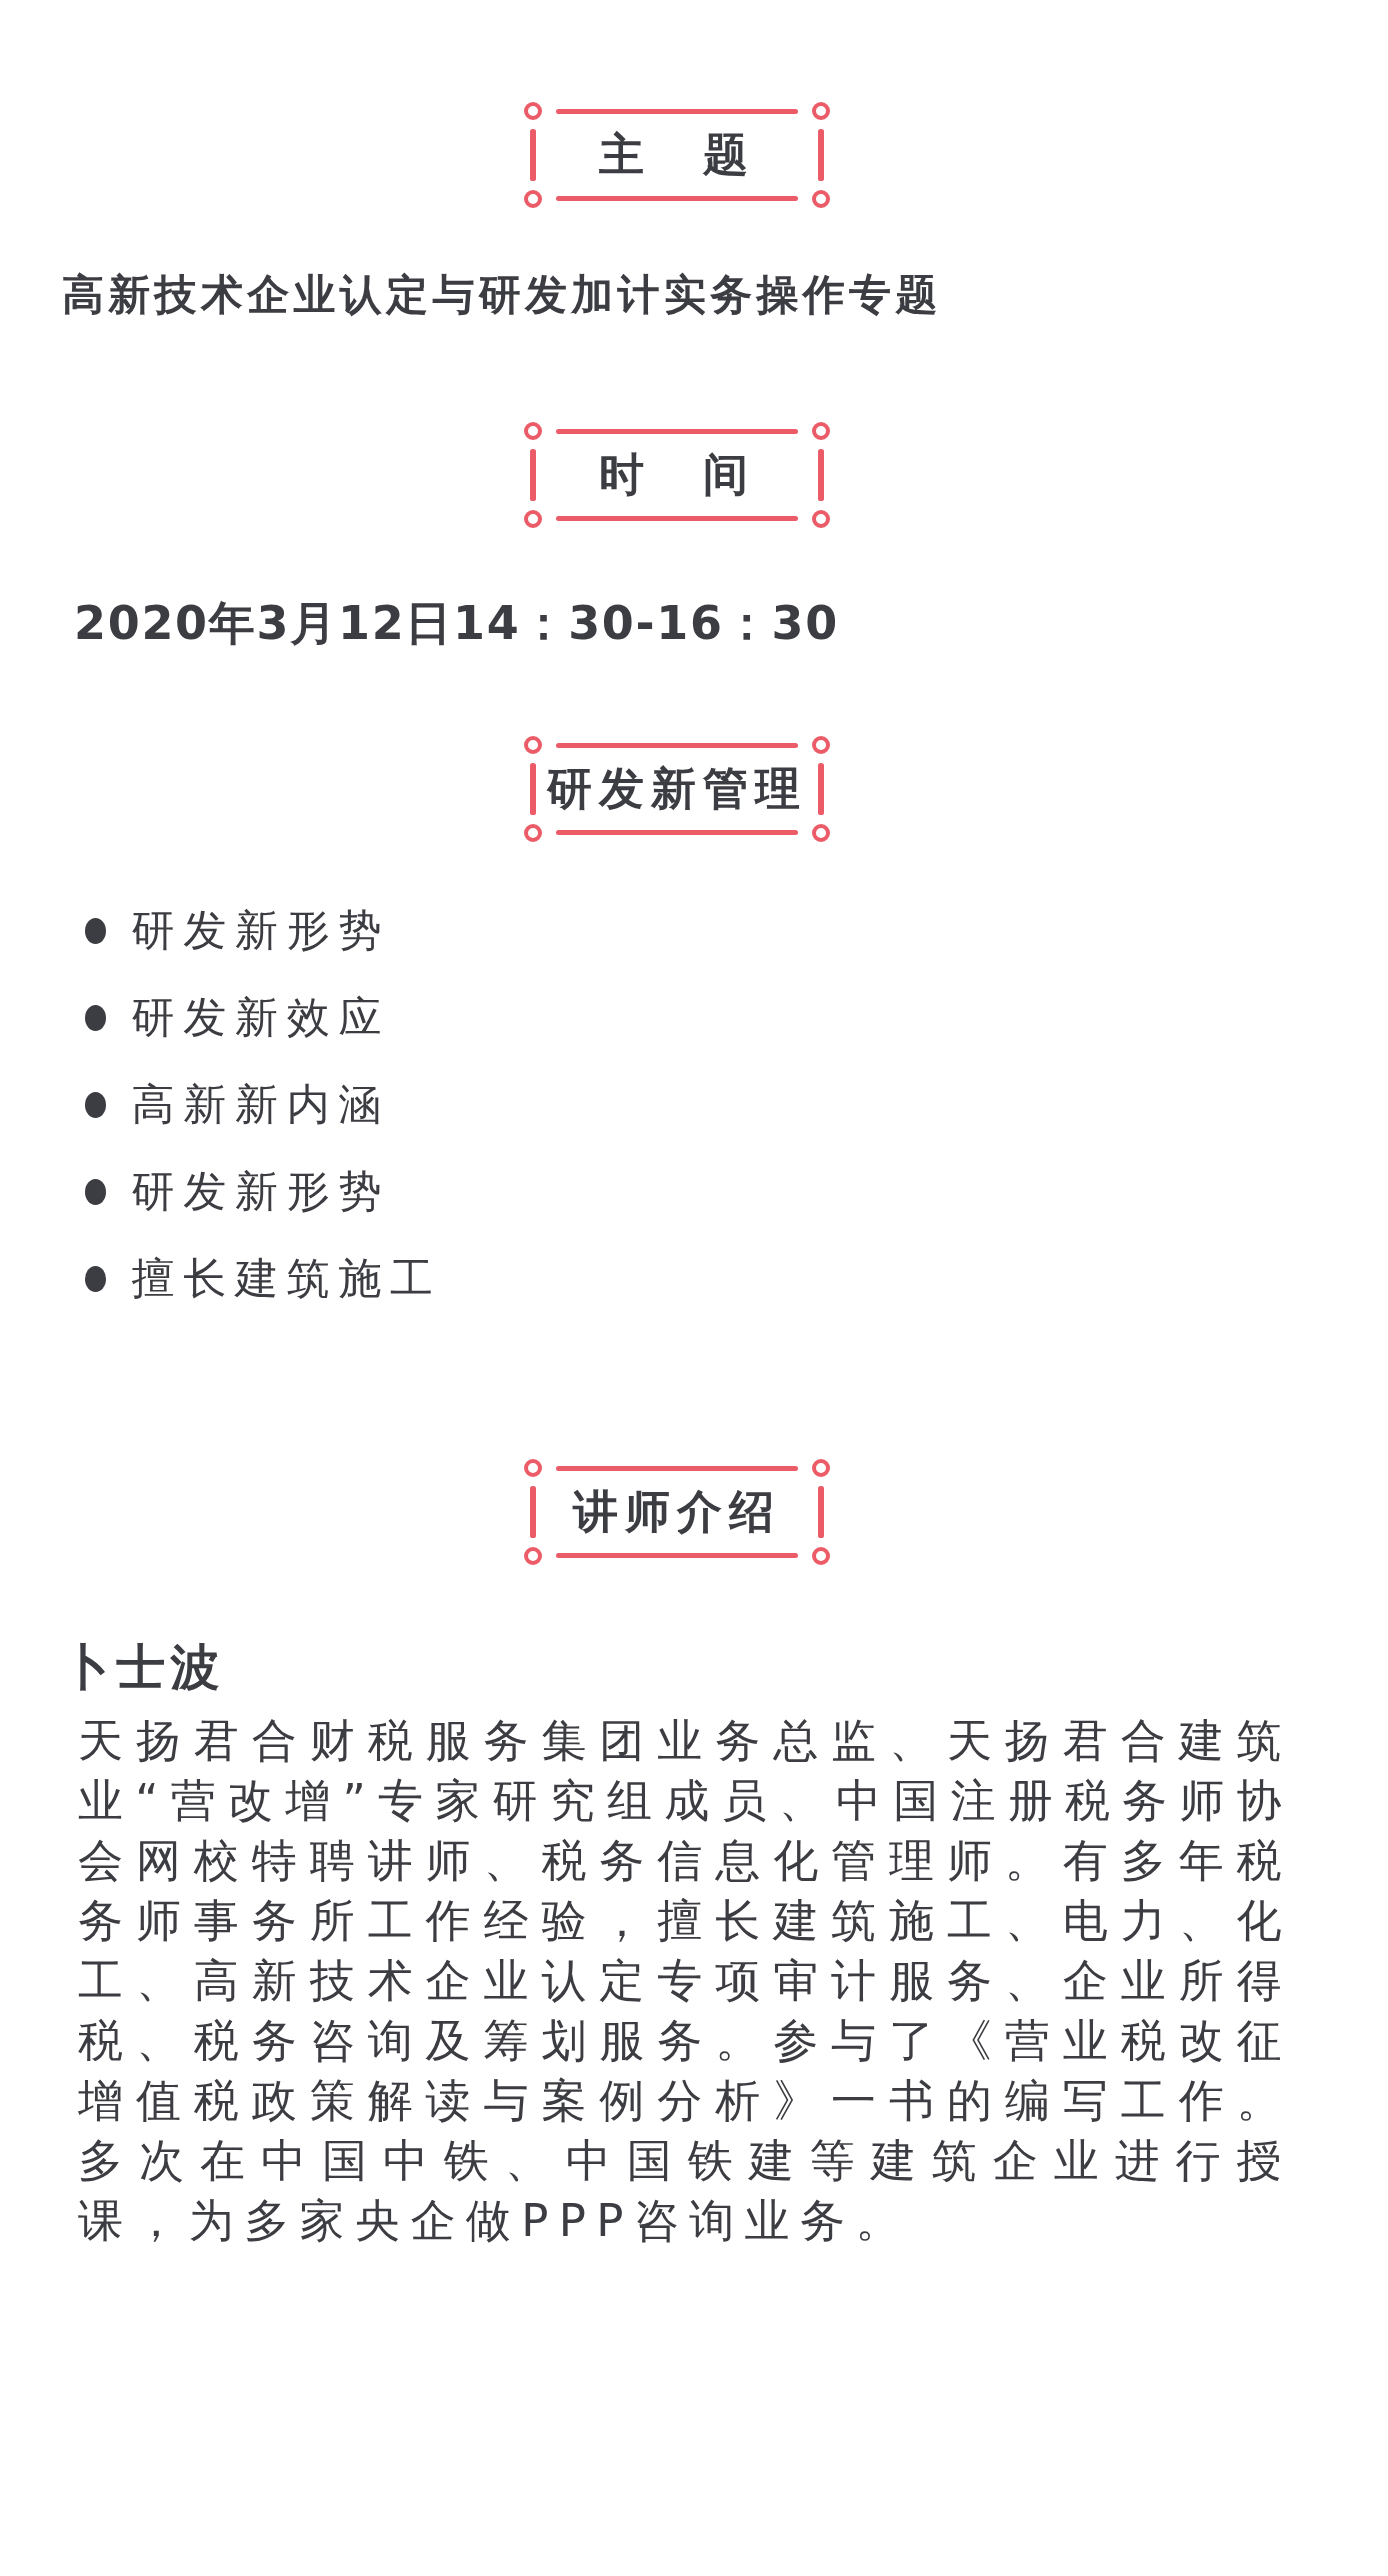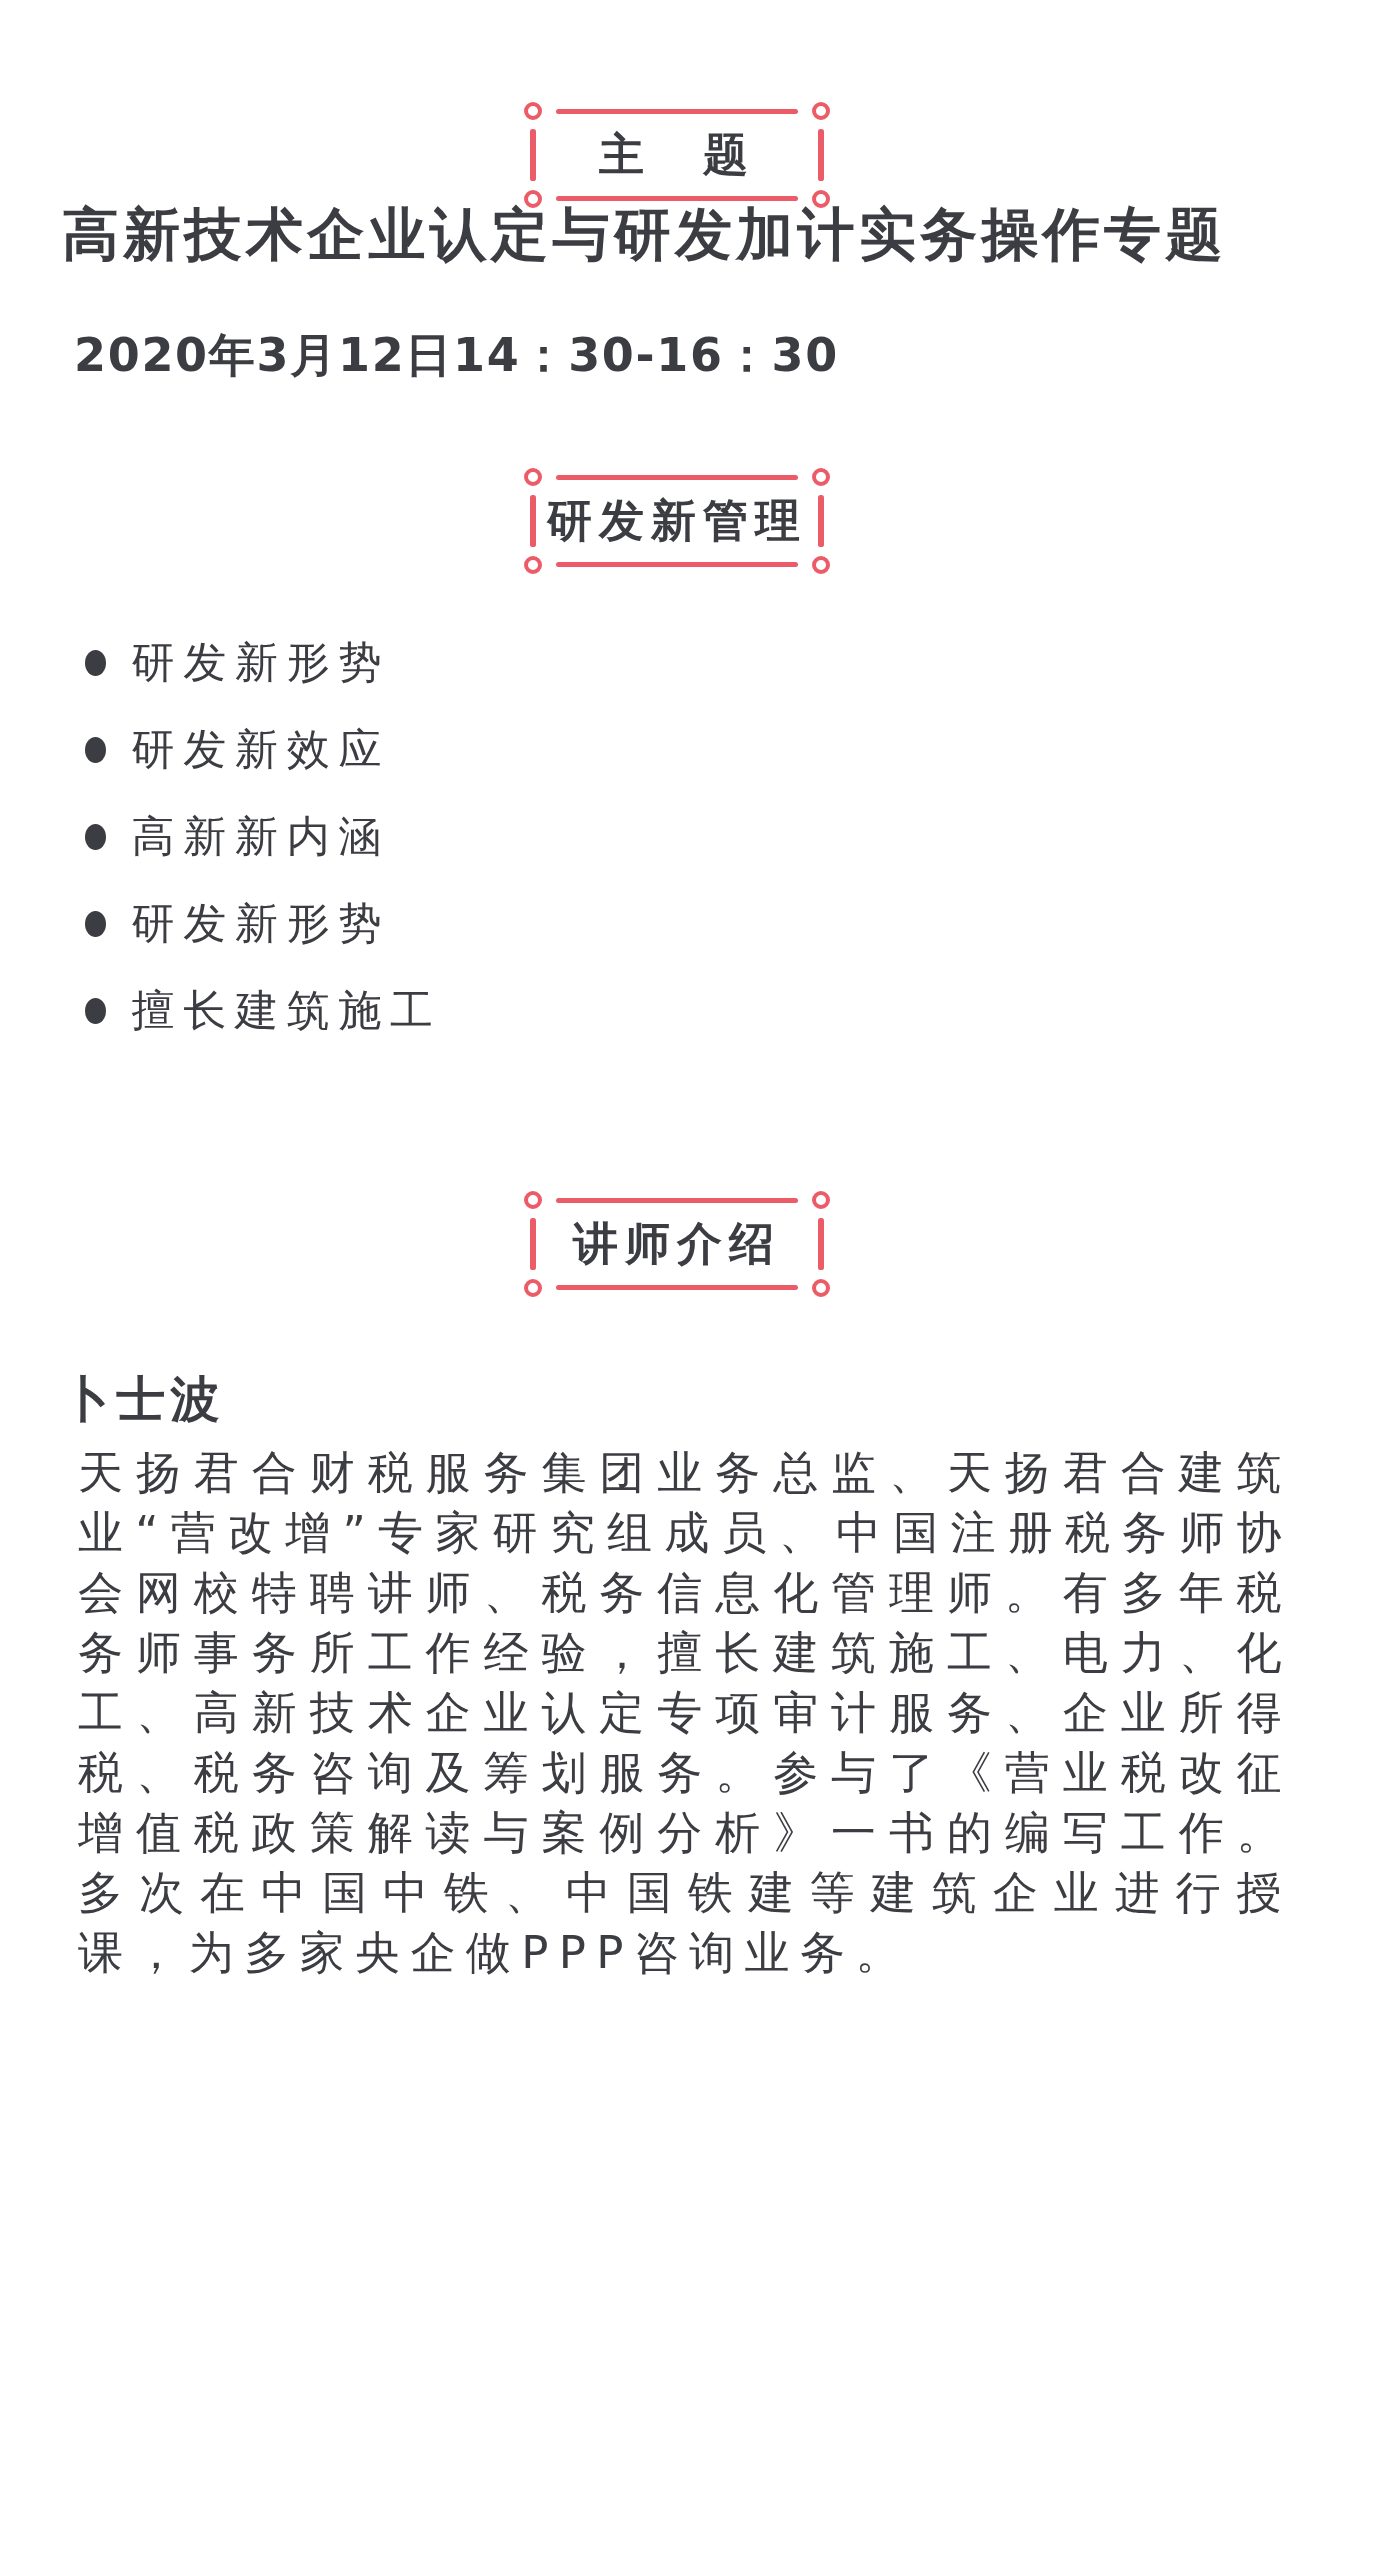--- a/index.html
+++ b/index.html
@@ -72,21 +72,22 @@
   }
 
   
   .f-topic    { margin-top: 102px; }
   .f-time     { margin-top: 101px; }
   .f-content  { margin-top: 87px; }
   .f-lecturer { margin-top: 137px; }
 
   
   .title {
-    font-size: 57px;
+    margin-top: 61px;
+    font-size: 42px;
     line-height: 52px;
     font-weight: 700;
     letter-spacing: 4.3px;
     color: var(--ink);
   }
   .datetime {
     margin-top: 69px;
     font-size: 46px;
     line-height: 52px;
     font-weight: 700;
@@ -144,20 +145,31 @@
     <i class="dot br"></i>
     <i class="hline top"></i>
     <i class="hline bottom"></i>
     <i class="vline left"></i>
     <i class="vline right"></i>
     <span class="frame-label">主　题</span>
   </div>
 
   <h1 class="title">高新技术企业认定与研发加计实务操作专题</h1>
 
+  <div class="frame f-time">
+    <i class="dot tl"></i>
+    <i class="dot tr"></i>
+    <i class="dot bl"></i>
+    <i class="dot br"></i>
+    <i class="hline top"></i>
+    <i class="hline bottom"></i>
+    <i class="vline left"></i>
+    <i class="vline right"></i>
+    <span class="frame-label">时　间</span>
+  </div>
 
   <p class="datetime">2020年3月12日14：30-16：30</p>
 
   <div class="frame f-content">
     <i class="dot tl"></i>
     <i class="dot tr"></i>
     <i class="dot bl"></i>
     <i class="dot br"></i>
     <i class="hline top"></i>
     <i class="hline bottom"></i>

